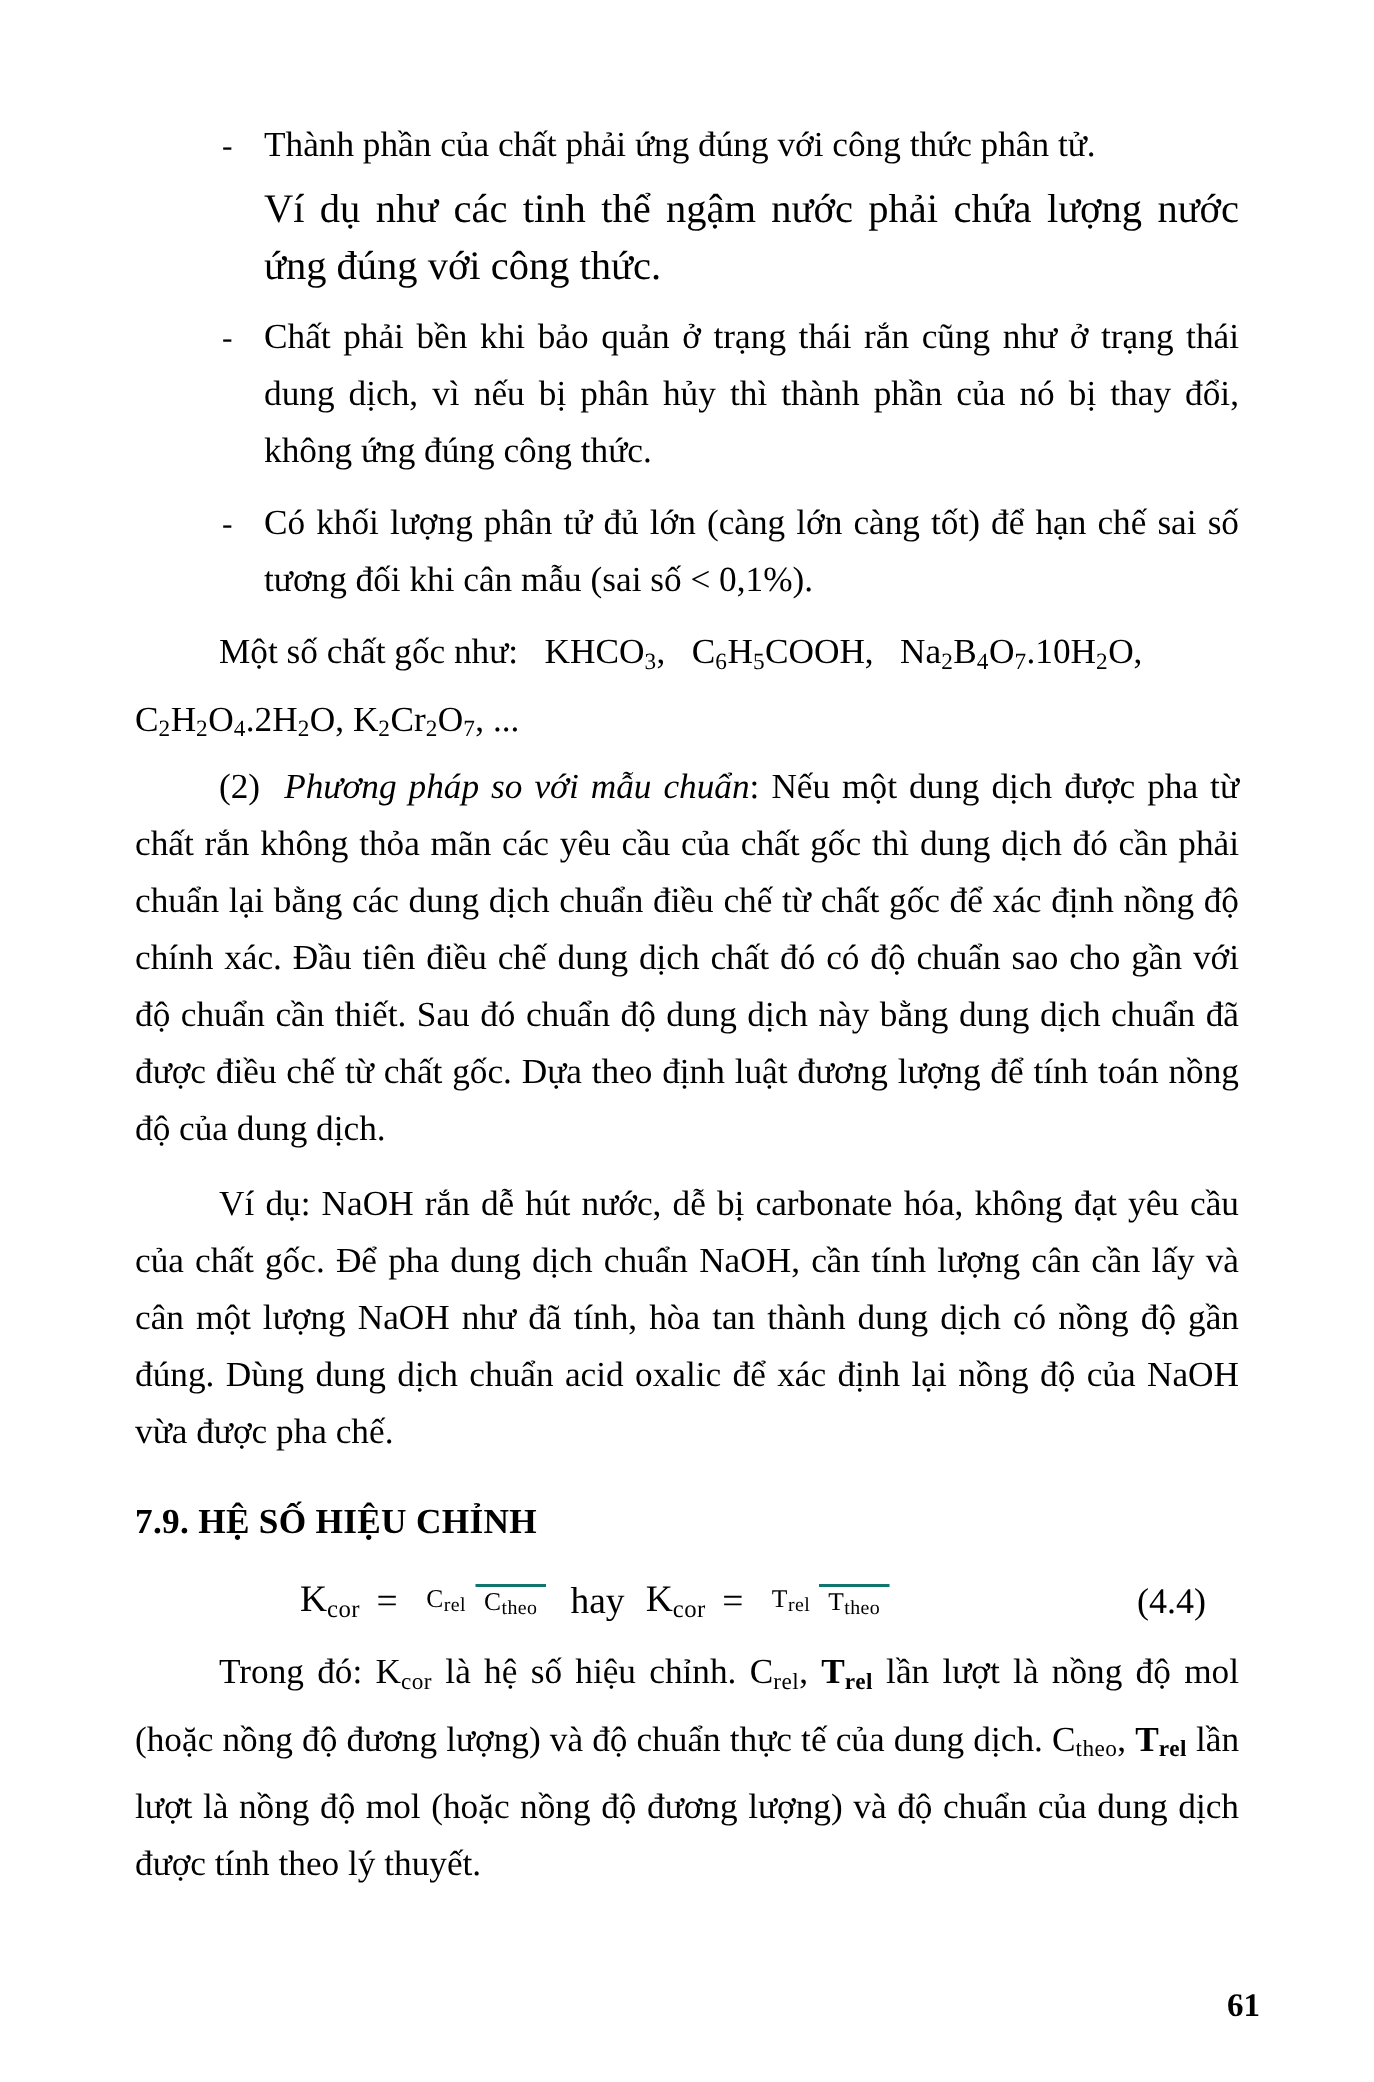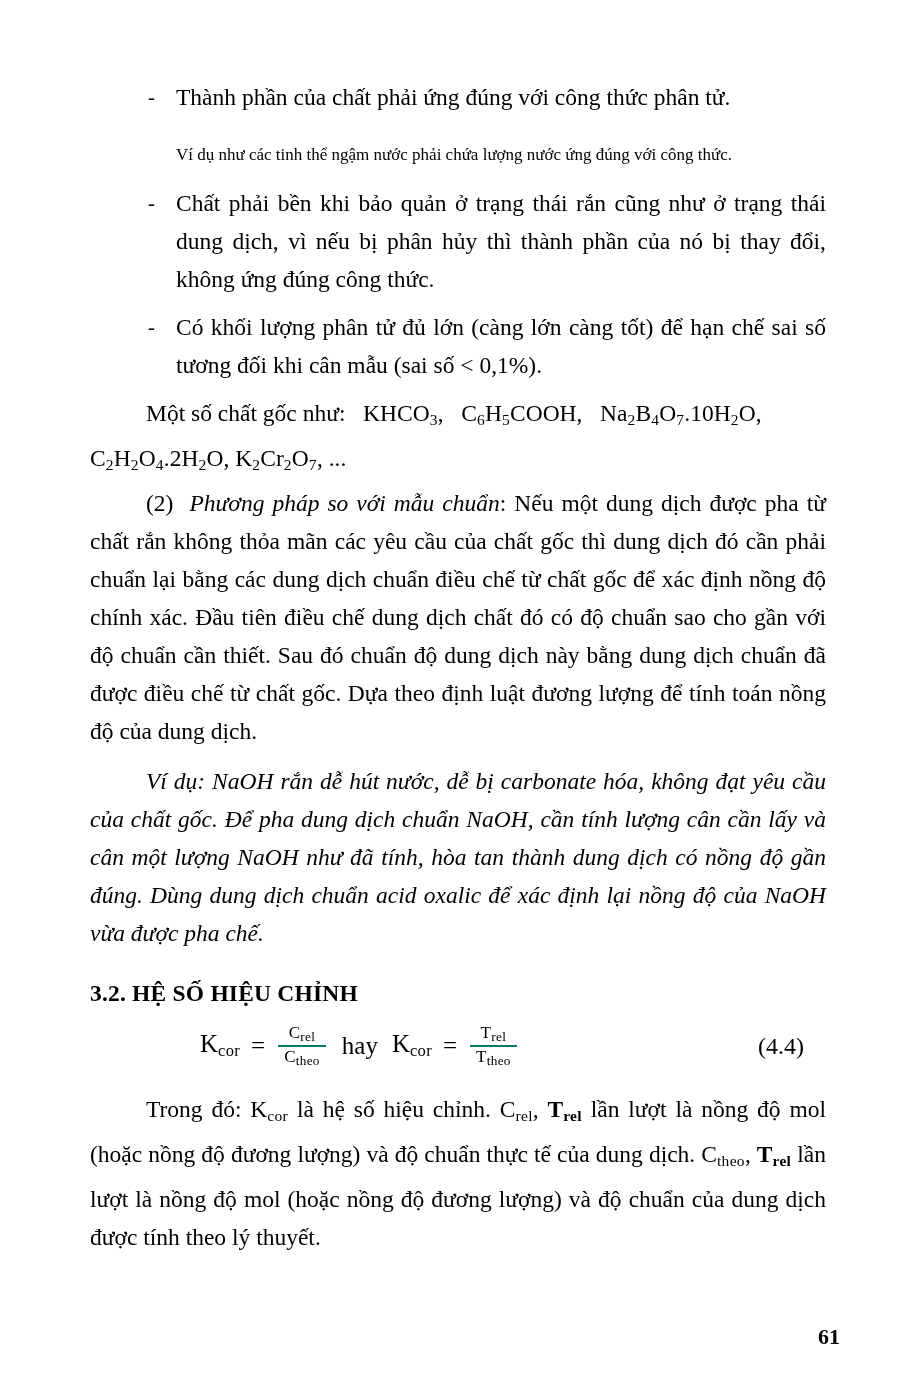--- a/index.html
+++ b/index.html
@@ -43,24 +43,24 @@
     font-size: 23.5px;
     line-height: 38px;
     text-align: justify;
     text-justify: inter-word;
     padding-right: 0px;
   }
 
   .sub-para {
     margin-left: 86px;
     width: 650px;
-    font-size: 17px;
+    font-size: 27px;
     line-height: 38px;
     text-align: justify;
-    margin-top: 20px;
+    margin-top: 4px;
     margin-bottom: 10px;
   }
 
   
   p.para {
     margin: 0;
     font-size: 23.5px;
     line-height: 38px;
     text-align: justify;
     text-justify: inter-word;
@@ -75,21 +75,21 @@
     font-weight: bold;
     margin: 22px 0 4px 0;
     line-height: 38px;
     letter-spacing: 0.2px;
   }
 
   
   .formula-block {
     position: relative;
     height: 56px;
-    margin: 6px 0 16px 0;
+    margin: 6px 0 0 0;
   }
   .formula-inner {
     position: absolute;
     left: 110px;
     top: 0;
     display: flex;
     align-items: center;
     font-size: 25px;
     height: 56px;
   }
@@ -106,21 +106,21 @@
   }
   .sub {
     font-size: 0.66em;
     vertical-align: -0.25em;
     letter-spacing: 0.3px;
   }
   .eq { margin: 0 11px; font-size: 25px; }
   .hay { margin: 0 14px 0 14px; font-size: 25px; }
   .frac {
     display: inline-flex;
-    flex-direction: column;
+    flex-direction: row;
     align-items: center;
     vertical-align: middle;
     margin: 0 2px;
     line-height: 1.05;
   }
   .frac .num {
     font-size: 17px;
     padding: 0 6px 1px 6px;
     letter-spacing: 0.3px;
   }
@@ -177,23 +177,23 @@
     <p class="para noindent">
       <span>C<span class="sub">2</span>H<span class="sub">2</span>O<span class="sub">4</span>.2H<span class="sub">2</span>O,</span>
       <span>K<span class="sub">2</span>Cr<span class="sub">2</span>O<span class="sub">7</span>, ...</span>
     </p>
 
     <p class="para spaced" style="margin-top:0;">
       <span>(2)</span>&nbsp;
       <em>Phương pháp so với mẫu chuẩn</em><span>: Nếu một dung dịch được pha từ chất rắn không thỏa mãn các yêu cầu của chất gốc thì dung dịch đó cần phải chuẩn lại bằng các dung dịch chuẩn điều chế từ chất gốc để xác định nồng độ chính xác. Đầu tiên điều chế dung dịch chất đó có độ chuẩn sao cho gần với độ chuẩn cần thiết. Sau đó chuẩn độ dung dịch này bằng dung dịch chuẩn đã được điều chế từ chất gốc. Dựa theo định luật đương lượng để tính toán nồng độ của dung dịch.</span>
     </p>
 
-    <p class="para spaced" style="margin-top:12px;font-style:italic;">Ví dụ: NaOH rắn dễ hút nước, dễ bị carbonate hóa, không đạt yêu cầu của chất gốc. Để pha dung dịch chuẩn NaOH, cần tính lượng cân cần lấy và cân một lượng NaOH như đã tính, hòa tan thành dung dịch có nồng độ gần đúng. Dùng dung dịch chuẩn acid oxalic để xác định lại nồng độ của NaOH vừa được pha chế.</p>
-
-    <h2 class="heading">3.2. HỆ SỐ HIỆU CHỈNH</h2>
+    <p class="para spaced" style="margin-top:12px;">Ví dụ: NaOH rắn dễ hút nước, dễ bị carbonate hóa, không đạt yêu cầu của chất gốc. Để pha dung dịch chuẩn NaOH, cần tính lượng cân cần lấy và cân một lượng NaOH như đã tính, hòa tan thành dung dịch có nồng độ gần đúng. Dùng dung dịch chuẩn acid oxalic để xác định lại nồng độ của NaOH vừa được pha chế.</p>
+
+    <h2 class="heading">7.9. HỆ SỐ HIỆU CHỈNH</h2>
 
 
     <div class="formula-block">
       <div class="formula-inner">
         <span class="kterm"><span>K</span><span class="sub">cor</span></span>
         <span class="eq">=</span>
         <span class="frac">
           <span class="num"><span>C</span><span class="sub">rel</span></span>
           <span class="den"><span>C</span><span class="sub">theo</span></span>
         </span>

